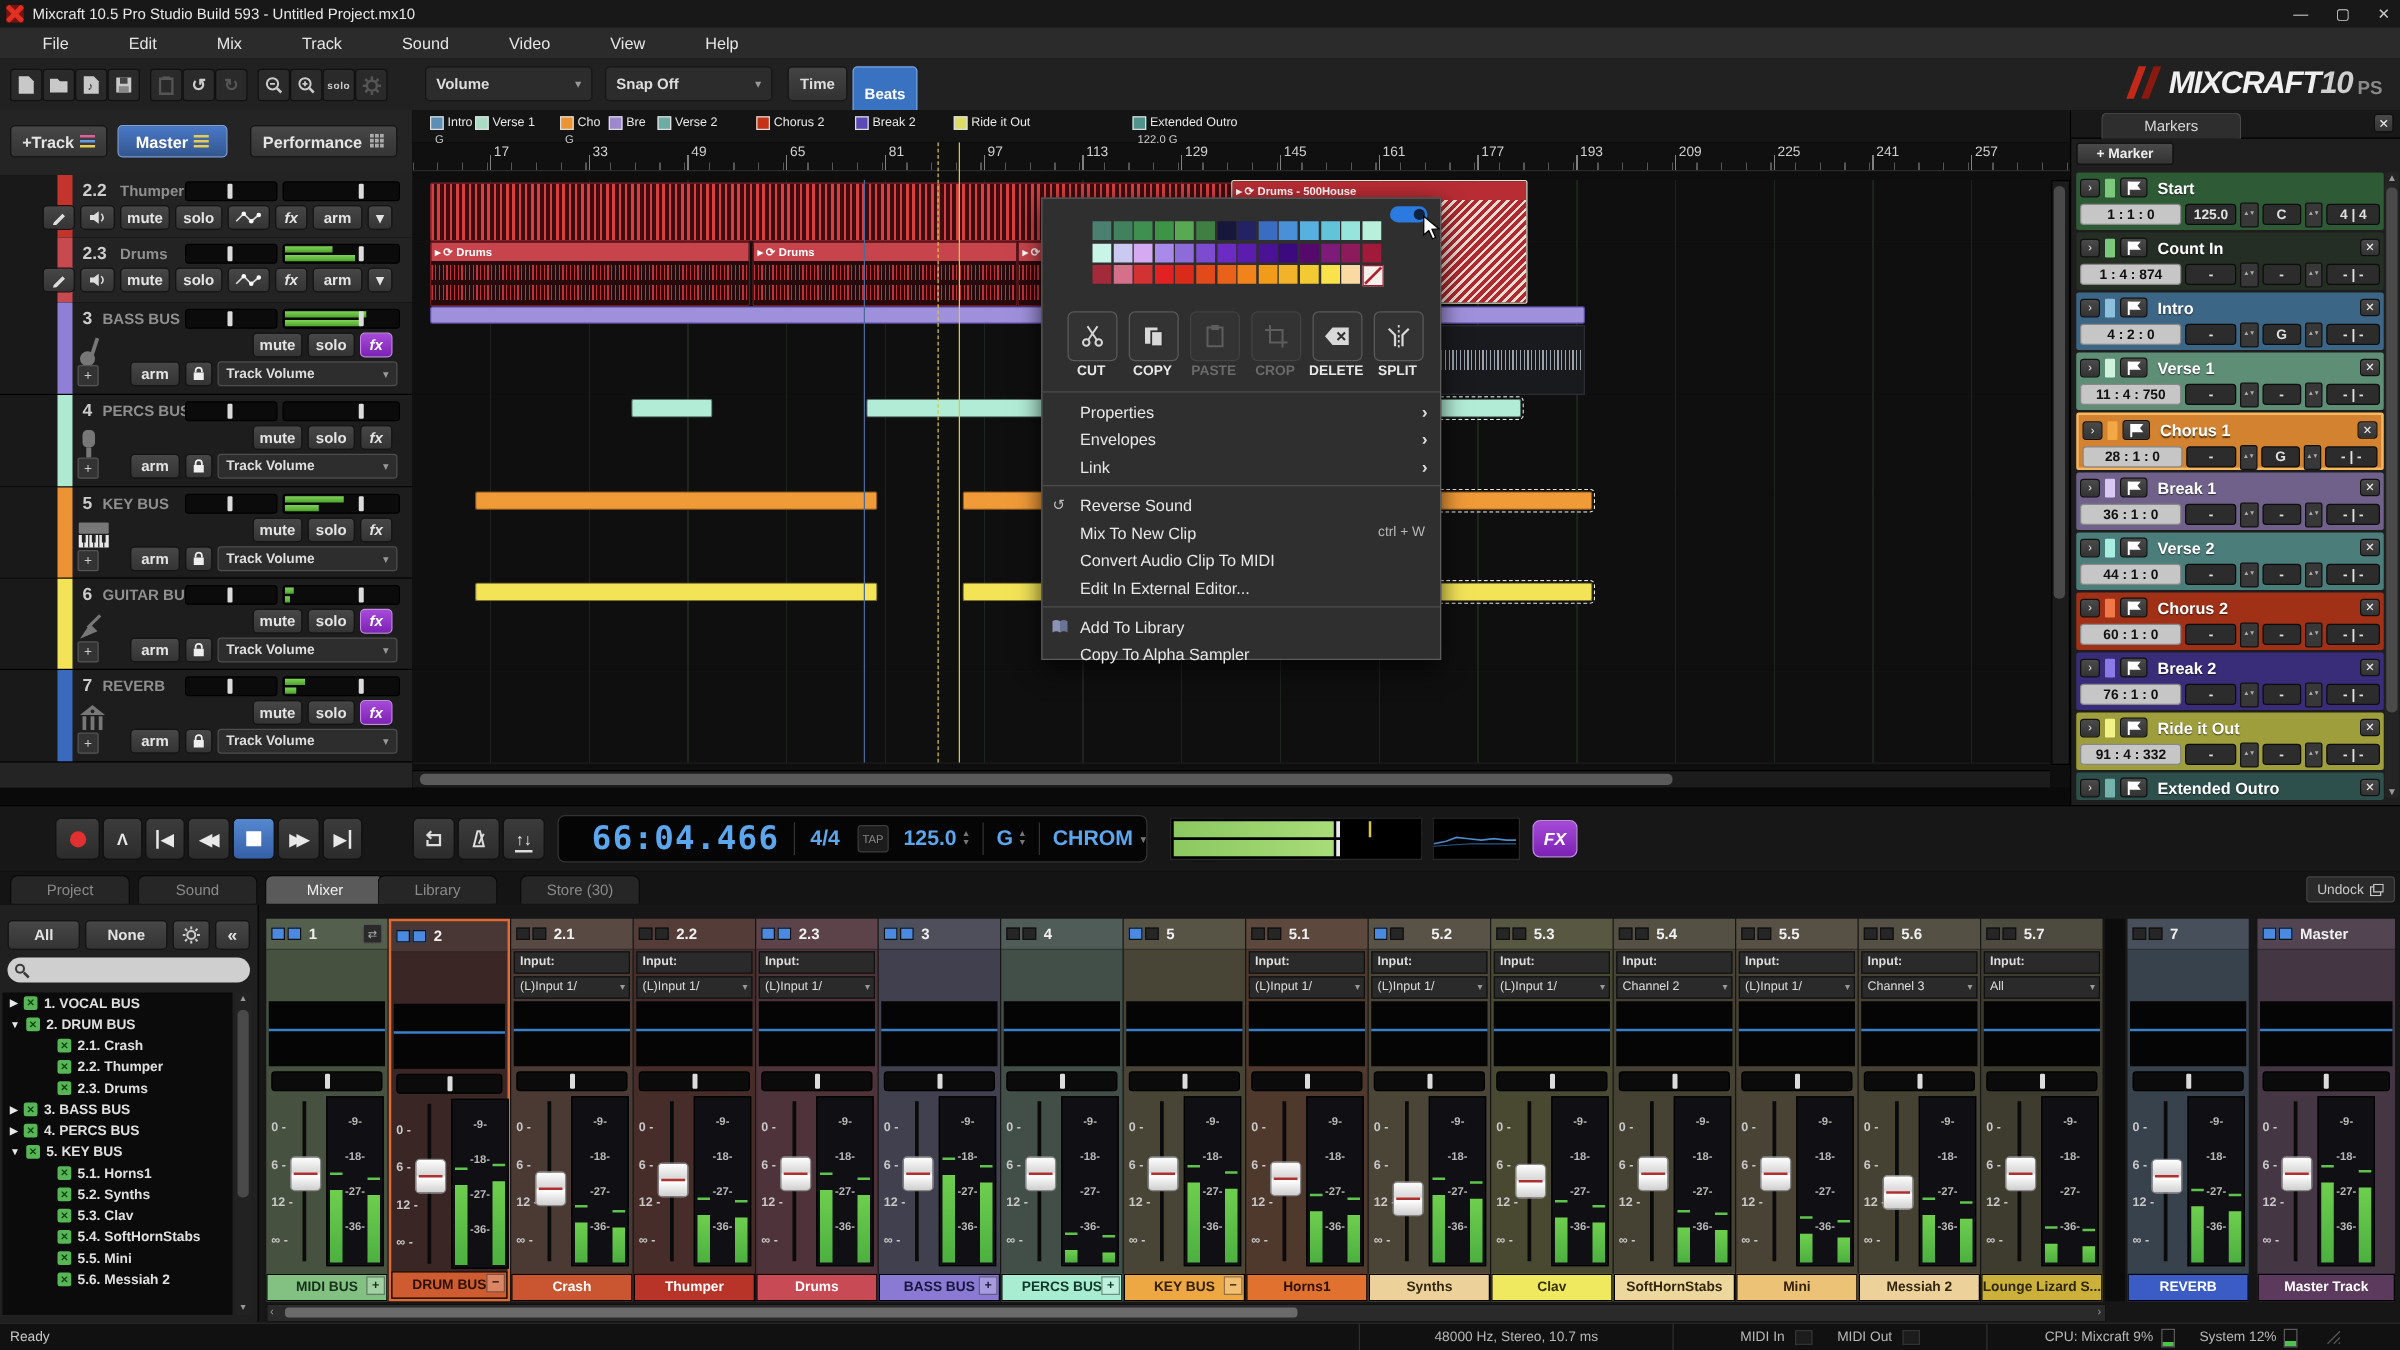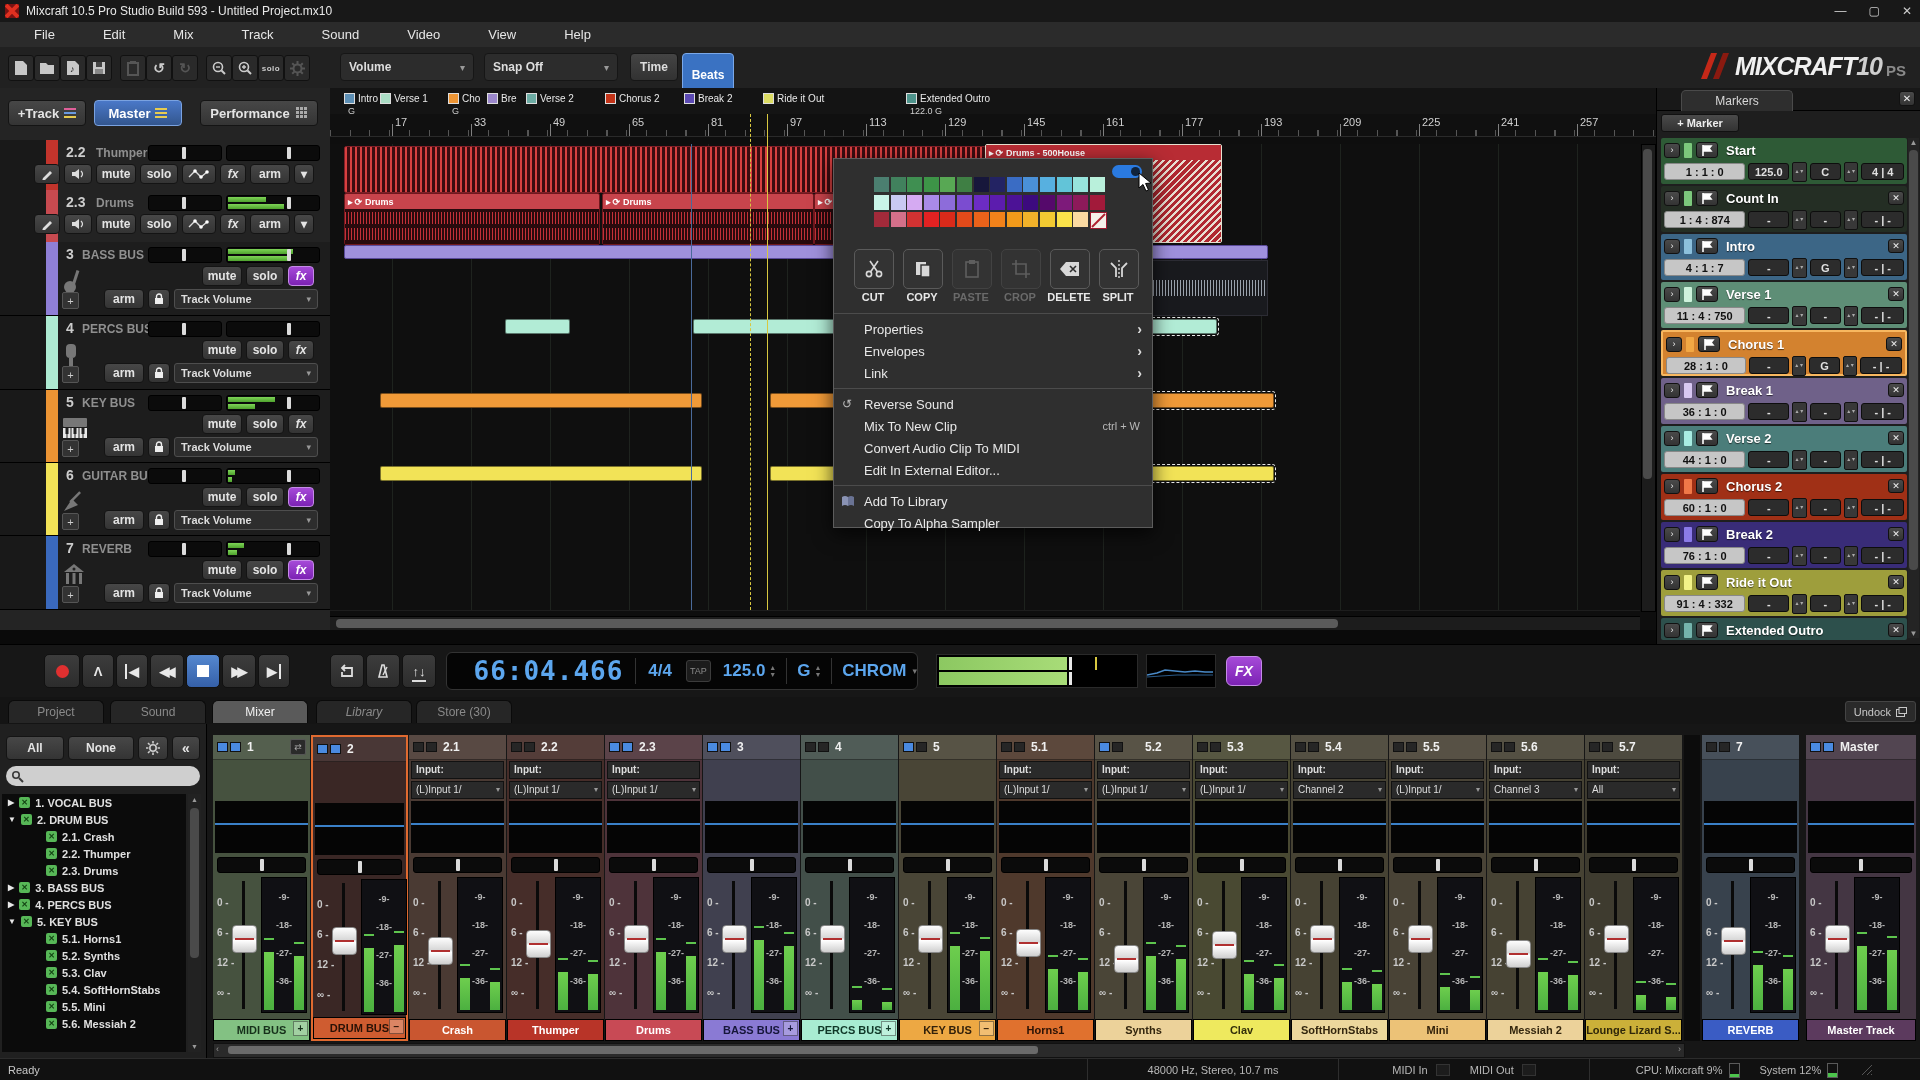--- a/index.html
+++ b/index.html
@@ -622,21 +622,21 @@
         <div style="width: 8px; height: 15px; background: rgb(140, 192, 220); border-radius: 1px;"></div>
         <div class="mbtn" style="width: 22px; height: 16px;">
           <svg width="12" height="11">
             <path d="M2 0v11 M2 1h8l-2 2.5 2 2.5H2" stroke="#fff" stroke-width="1.6" fill="#fff"></path>
           </svg>
         </div>
         <div style="font-size: 13px; font-weight: bold; color: rgb(255, 255, 255); text-shadow: rgba(0, 0, 0, 0.6) 0px 1px 1px; margin-left: 4px;">Intro</div>
         <div class="mbtn" style="margin-left: auto; width: 16px; height: 14px; font-size: 9px;">✕</div>
       </div>
       <div style="position: absolute; left: 3px; top: 24px; right: 3px; height: 19px; display: flex; align-items: center; gap: 3px;">
-        <div class="mfield" style="width: 84px; height: 17px; background: rgb(198, 198, 198); color: rgb(17, 17, 17); border-color: rgb(136, 136, 136);">4 : 1 : 7</div>
+        <div class="mfield" style="width: 84px; height: 17px; background: rgb(198, 198, 198); color: rgb(17, 17, 17); border-color: rgb(136, 136, 136);">4 : 2 : 0</div>
         <div class="mfield" style="width: 42px; height: 17px;">-</div>
         <div class="spin">▴
 ▾</div>
         <div class="mfield" style="width: 32px; height: 17px;">G</div>
         <div class="spin">▴
 ▾</div>
         <div class="mfield" style="width: 44px; height: 17px;">- | -</div>
       </div>
     </div>
     <div class="mrow" style="top: 194px; background: rgb(94, 142, 118);">
@@ -886,21 +886,21 @@
         <polyline points="0,22 14,21 30,20 48,20 66,20" fill="none" stroke="#2a5a88" stroke-width="1"></polyline>
       </svg>
     </div>
     <div style="position: absolute; left: 1226px; top: 11px; width: 34px; height: 28px; background: linear-gradient(rgb(166, 74, 216), rgb(124, 34, 180)); border: 1px solid rgb(197, 138, 232); border-radius: 6px; display: flex; align-items: center; justify-content: center; color: rgb(255, 255, 255); font-weight: bold; font-size: 14px; font-style: italic;">FX</div>
   </div>
 
 <div class="abs" id="tabbar" style="left:0;top:697px;width:1920px;height:27px;background:#141414">
     <div class="tab" style="position: absolute; left: 8px; top: 3px; width: 96px;">Project</div>
     <div class="tab" style="position: absolute; left: 110px; top: 3px; width: 96px;">Sound</div>
     <div class="tab active" style="position: absolute; left: 212px; top: 3px; width: 96px;">Mixer</div>
-    <div class="tab" style="position: absolute; left: 316px; top: 3px; width: 96px; font-style: italic;">Library</div>
+    <div class="tab" style="position: absolute; left: 302px; top: 3px; width: 96px;">Library</div>
     <div class="tab" style="position: absolute; left: 416px; top: 3px; width: 96px;">Store (30)</div>
     <div style="position: absolute; right: 4px; top: 4px; height: 19px; display: flex; align-items: center; gap: 5px; padding: 0px 8px; background: rgb(42, 42, 42); border: 1px solid rgb(68, 68, 68); border-radius: 3px;">
       <div style="font-size: 11px; color: rgb(200, 200, 200);">Undock</div>
       <svg width="11" height="10">
         <rect x="0.5" y="2.5" width="8" height="7" fill="none" stroke="#c8c8c8"></rect>
         <rect x="3" y="0.5" width="7.5" height="6" fill="#2a2a2a" stroke="#c8c8c8"></rect>
       </svg>
     </div>
   </div>
 

